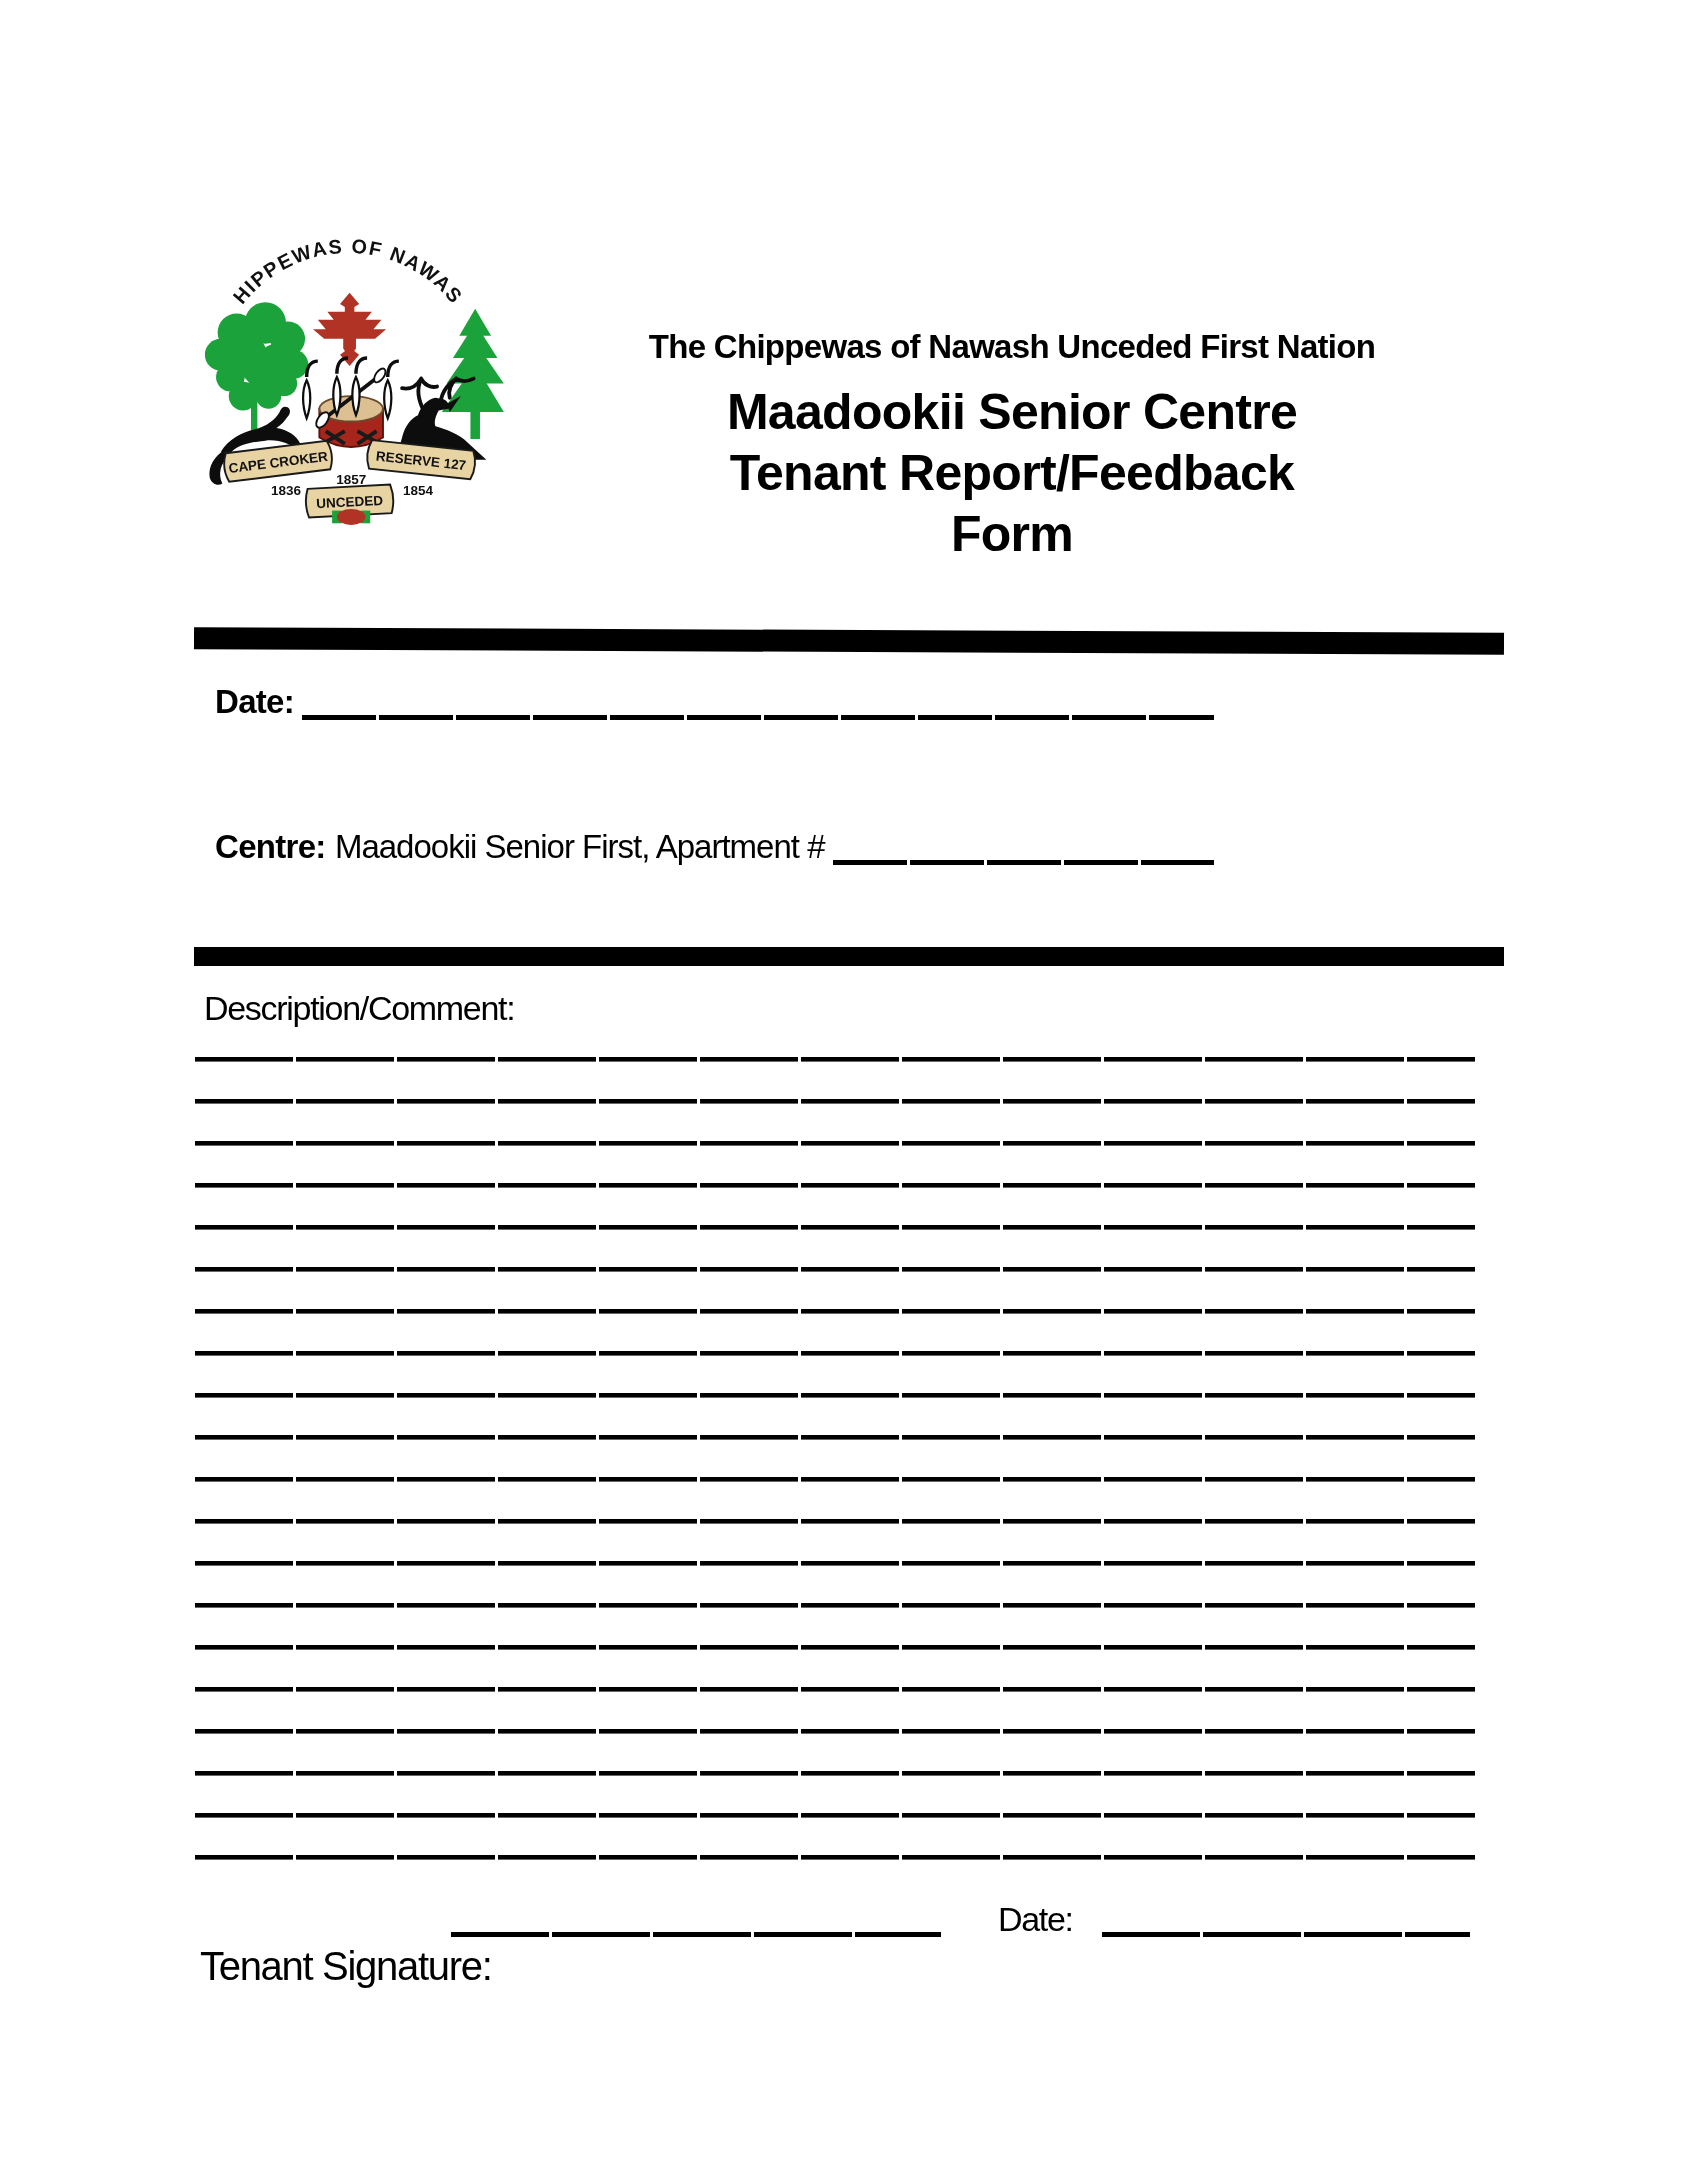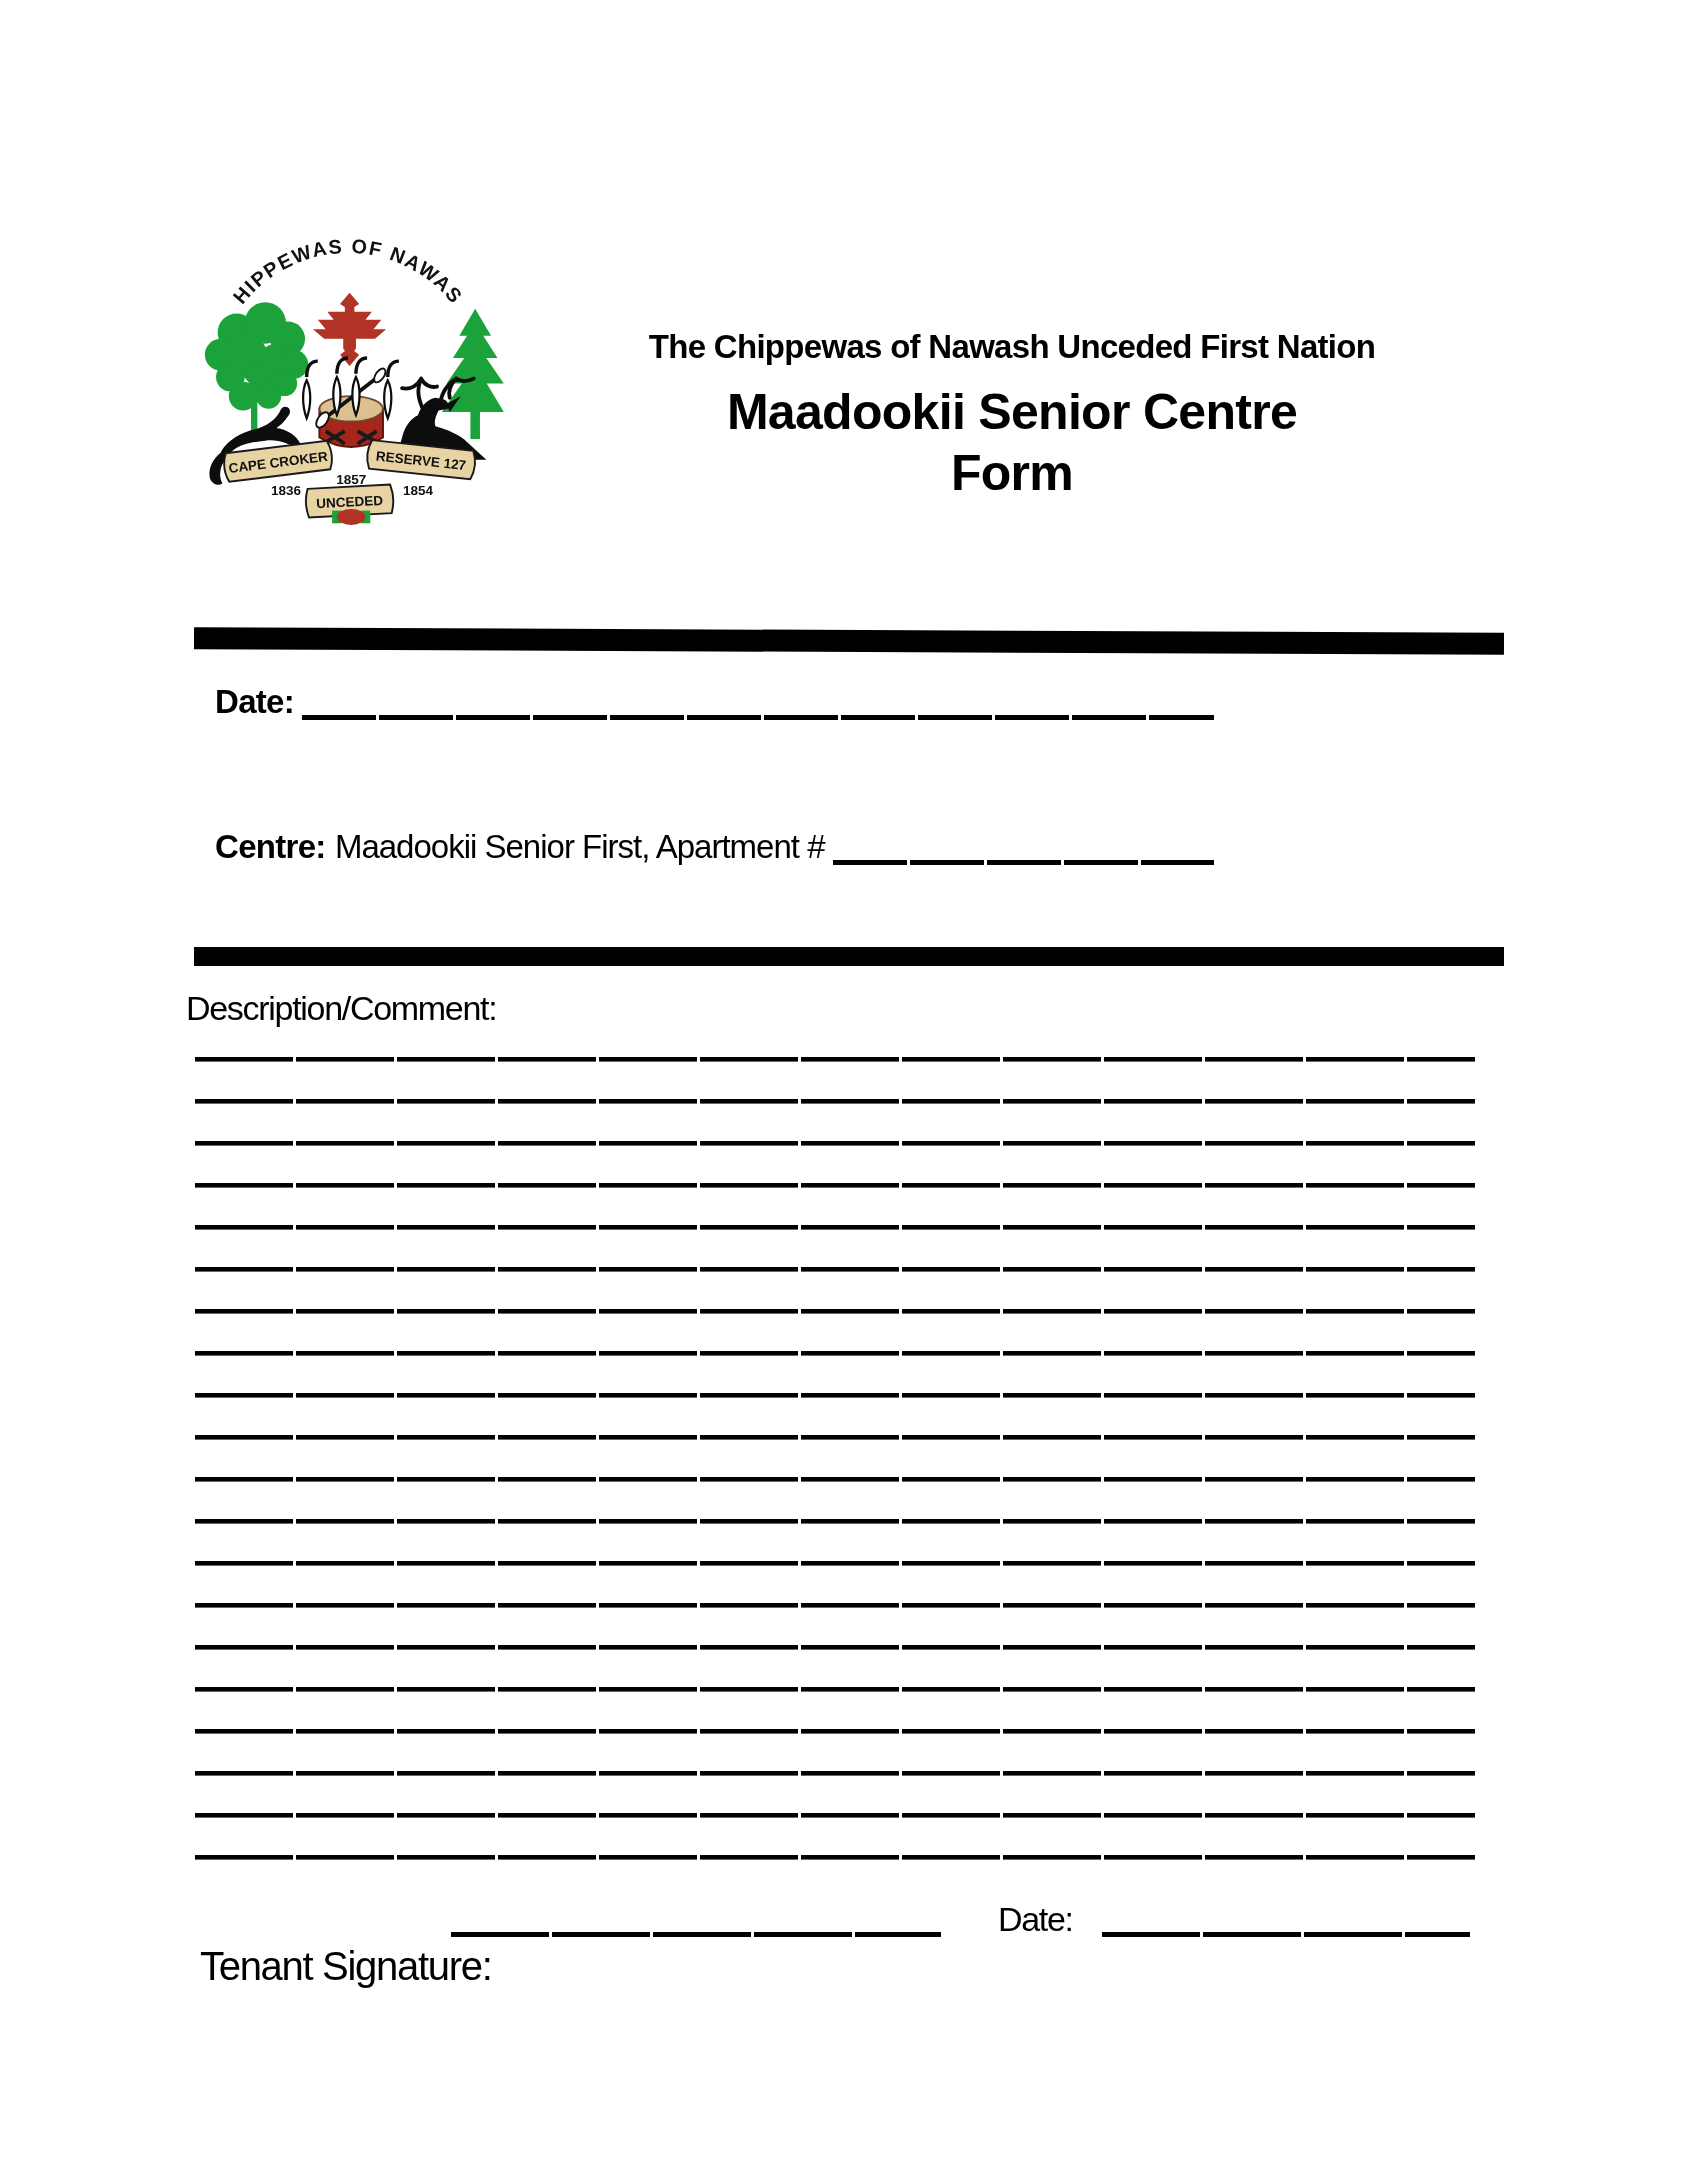--- a/index.html
+++ b/index.html
@@ -30,21 +30,21 @@
   }
   .row-date{top:683px;} .row-name{top:756px;} .row-address{top:828px;}
   .flabel{font-weight:bold;}
   .fvalue{font-weight:normal;margin-left:9.3px;letter-spacing:-1px;}
   .u-line{
     flex:1;align-self:flex-end;height:4.6px;margin-left:8px;margin-bottom:1.3px;
     background:repeating-linear-gradient(90deg,#000 0 74px,transparent 74px 77px);
   }
   
   .comment-label{
-    position:absolute;left:186px;top:989px;
+    position:absolute;left:204px;top:989px;
     font-size:34px;letter-spacing:-1.3px;
   }
   .comment-lines{position:absolute;left:195px;top:1020px;width:1280px;}
   .comment-line{
     height:42px;
     background:repeating-linear-gradient(90deg,#000 0 98px,transparent 98px 101px) left bottom / 100% 4.6px no-repeat;
   }
   
   .sig-label{position:absolute;left:200px;top:1944px;font-size:40px;letter-spacing:-1.3px;}
   .footer-date-label{position:absolute;left:998px;top:1900px;font-size:34px;letter-spacing:-1.3px;}
@@ -162,20 +162,21 @@
     <g>
       <rect x="90" y="184" width="6" height="8" fill="#1ca23a"></rect>
       <rect x="108" y="184" width="6" height="8" fill="#1ca23a"></rect>
       <ellipse cx="102" cy="188" rx="9" ry="5" fill="#b13325"></ellipse>
     </g>
   </svg>
 
   <div class="org-name">The Chippewas of Nawash Unceded First Nation</div>
   <div class="form-title">
     <div>Maadookii Senior Centre</div>
+    <div>Tenant Report/Feedback</div>
     <div>Form</div>
   </div>
 
   <div class="bar bar-top"></div>
 
   <div class="field-row row-date">
     <span class="flabel">Date:</span>
     <span class="u-line"></span>
   </div>
 

